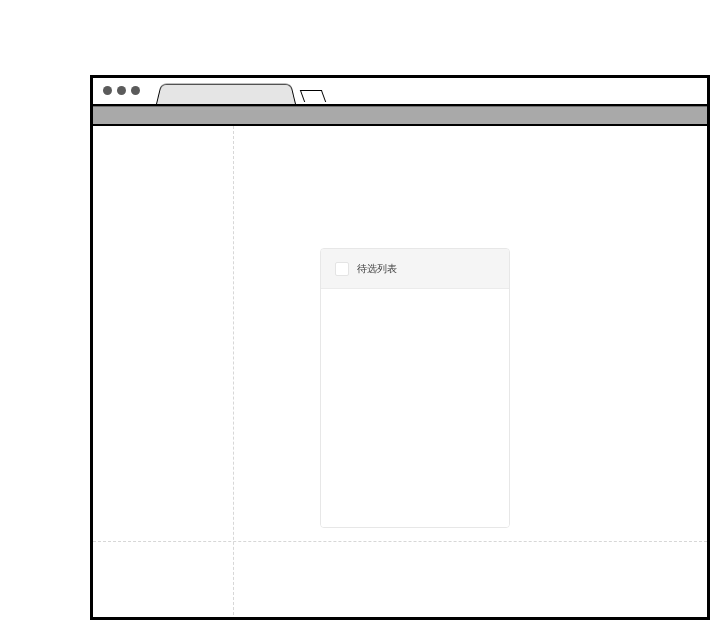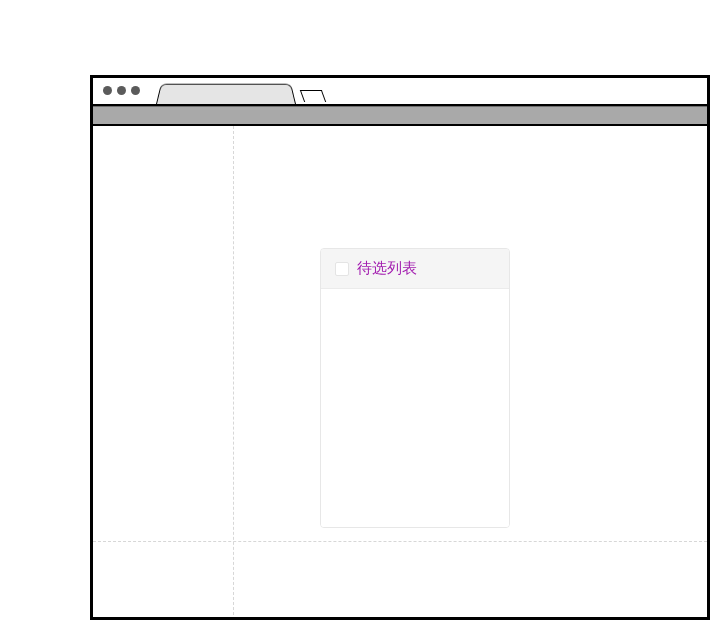--- a/index.html
+++ b/index.html
@@ -120,22 +120,22 @@
     }
     .checkbox {
       width: 14px;
       height: 14px;
       border: 1px solid #e4e4e4;
       border-radius: 2px;
       background: #fff;
       flex-shrink: 0;
     }
     .transfer-title {
-      font-size: 15px;
-      color: #a21caf;
+      font-size: 10px;
+      color: #404040;
     }
     .transfer-body {
       height: calc(100% - 40px);
       background: #fff;
     }
   </style>
 </head>
 <body>
 
 <div class="browser-window">

